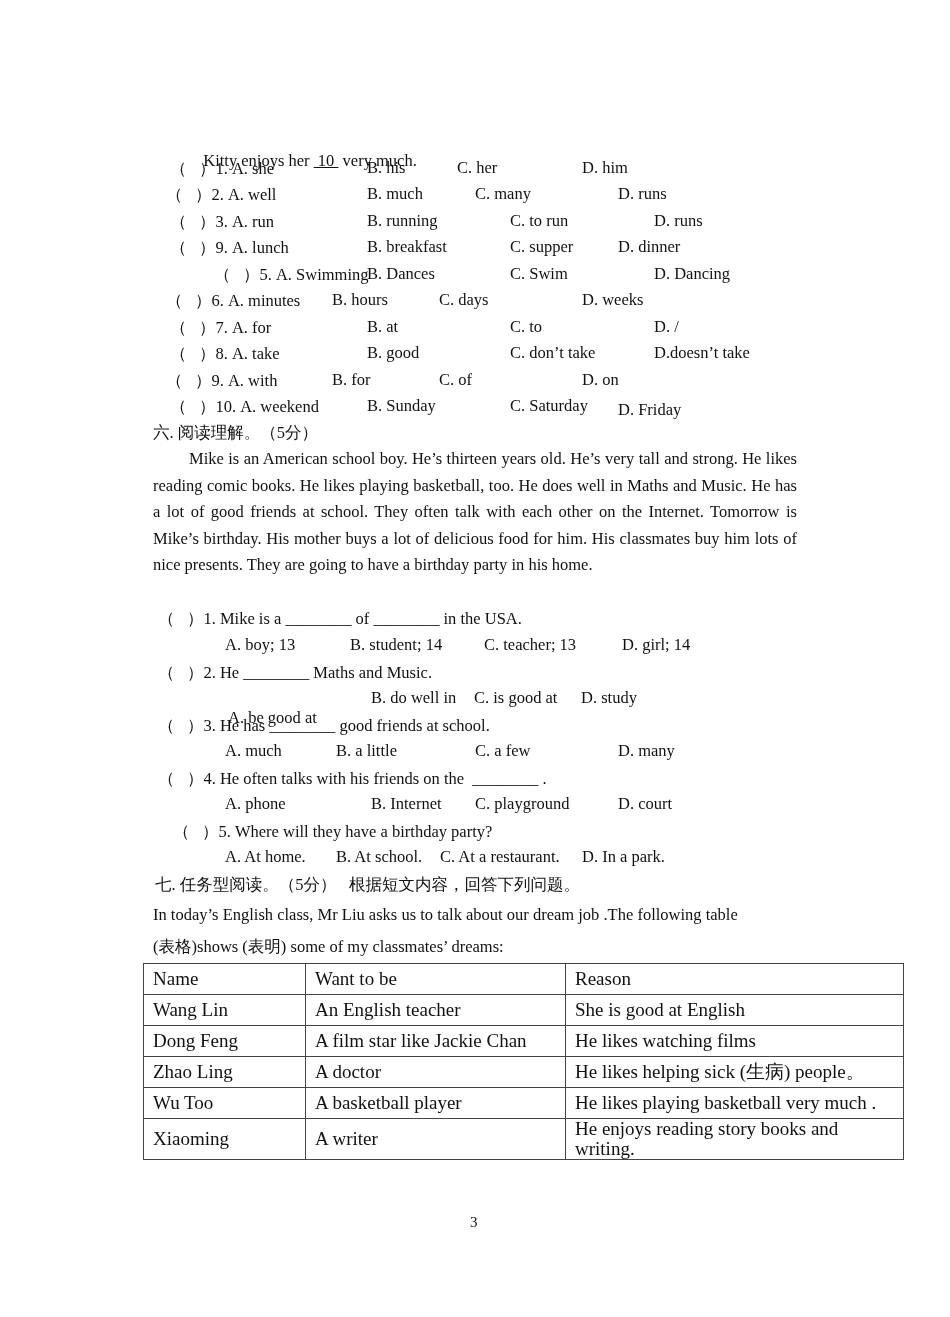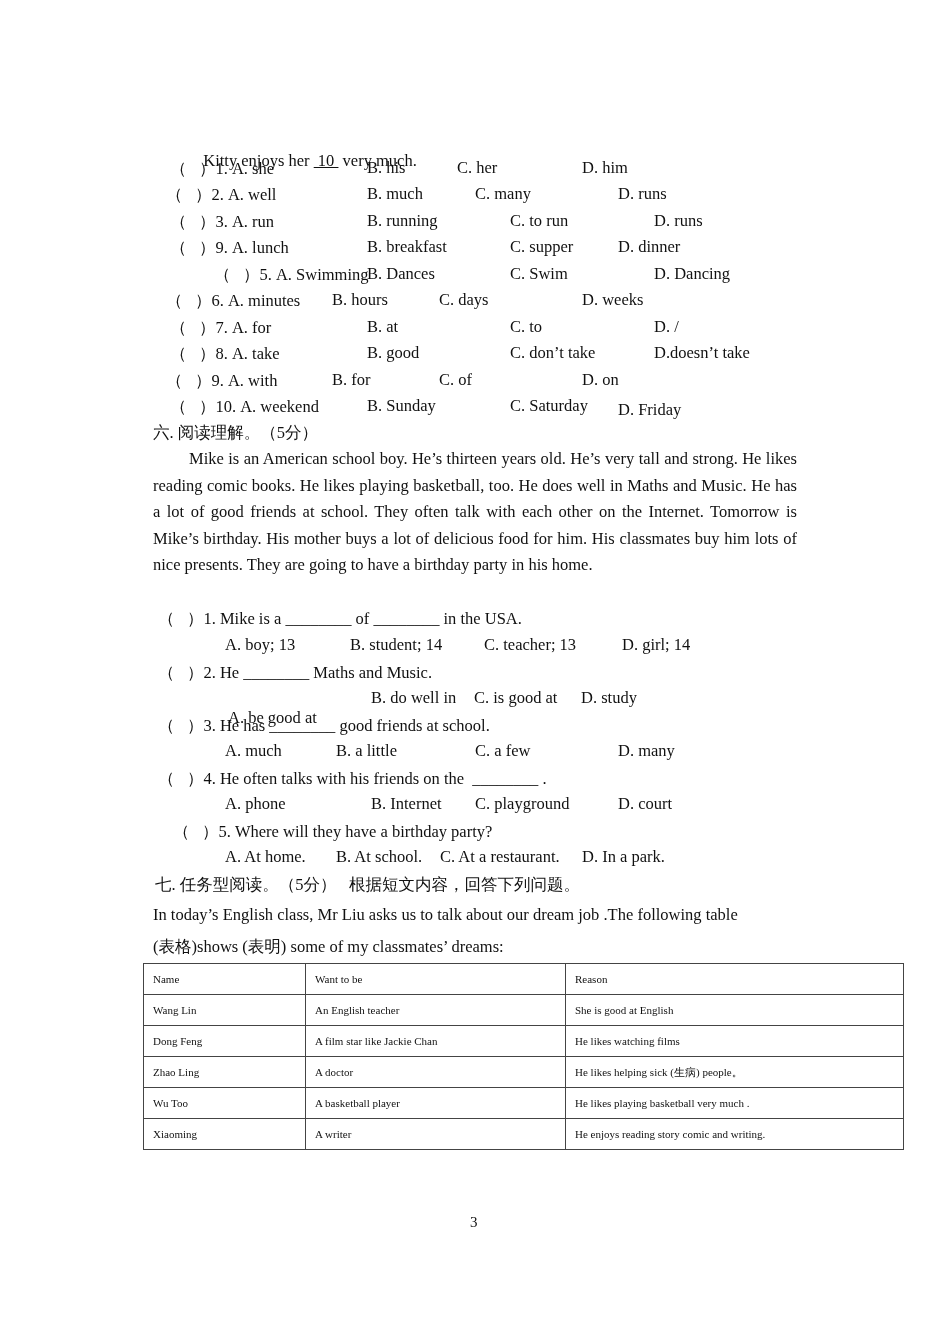--- a/index.html
+++ b/index.html
@@ -4,21 +4,21 @@
   <style>
     html, body { margin: 0; padding: 0; background: #ffffff; }
     body { width: 950px; height: 1317px; position: relative; overflow: hidden;
            font-family: "Liberation Serif", "DejaVu Serif", serif; color: #111; font-size: 16.5px; }
     .line { position: absolute; white-space: pre; line-height: 20px; }
     .abs { position: absolute; white-space: pre; }
     .u { text-decoration: underline; }
     .para { position: absolute; left: 153px; width: 644px; text-align: justify; line-height: 26.5px; }
     .para p { margin: 0; text-indent: 36px; }
     table.dreams { position: absolute; left: 143px; top: 963px; width: 761px; border-collapse: collapse; }
-    table.dreams td { border: 1px solid #444; height: 30px; padding: 0 9px; font-size: 11px; line-height: 20px; vertical-align: middle; }
+    table.dreams td { border: 1px solid #444; height: 30px; padding: 0 9px; font-size: 19px; line-height: 20px; vertical-align: middle; }
     .pageno { position: absolute; left: 470px; top: 1214px; font-size: 15px; }
   </style>
 </head>
 <body>
 
 <div class="line" style="left:195px; top:131px;">
   <span>Kitty enjoys her </span><span class="u"> 10 </span><span> very much.</span>
 </div>
 
 <div>
@@ -160,18 +160,18 @@
     <td>He likes helping sick (生病) people。</td>
   </tr>
   <tr>
     <td>Wu Too</td>
     <td>A basketball player</td>
     <td>He likes playing basketball very much .</td>
   </tr>
   <tr>
     <td>Xiaoming</td>
     <td>A writer</td>
-    <td>He enjoys reading story comic and writing.</td>
+    <td>He enjoys reading story books and writing.</td>
   </tr>
 </tbody>
   </table>
 
 <div class="pageno">3</div>
 
 </body></html>

